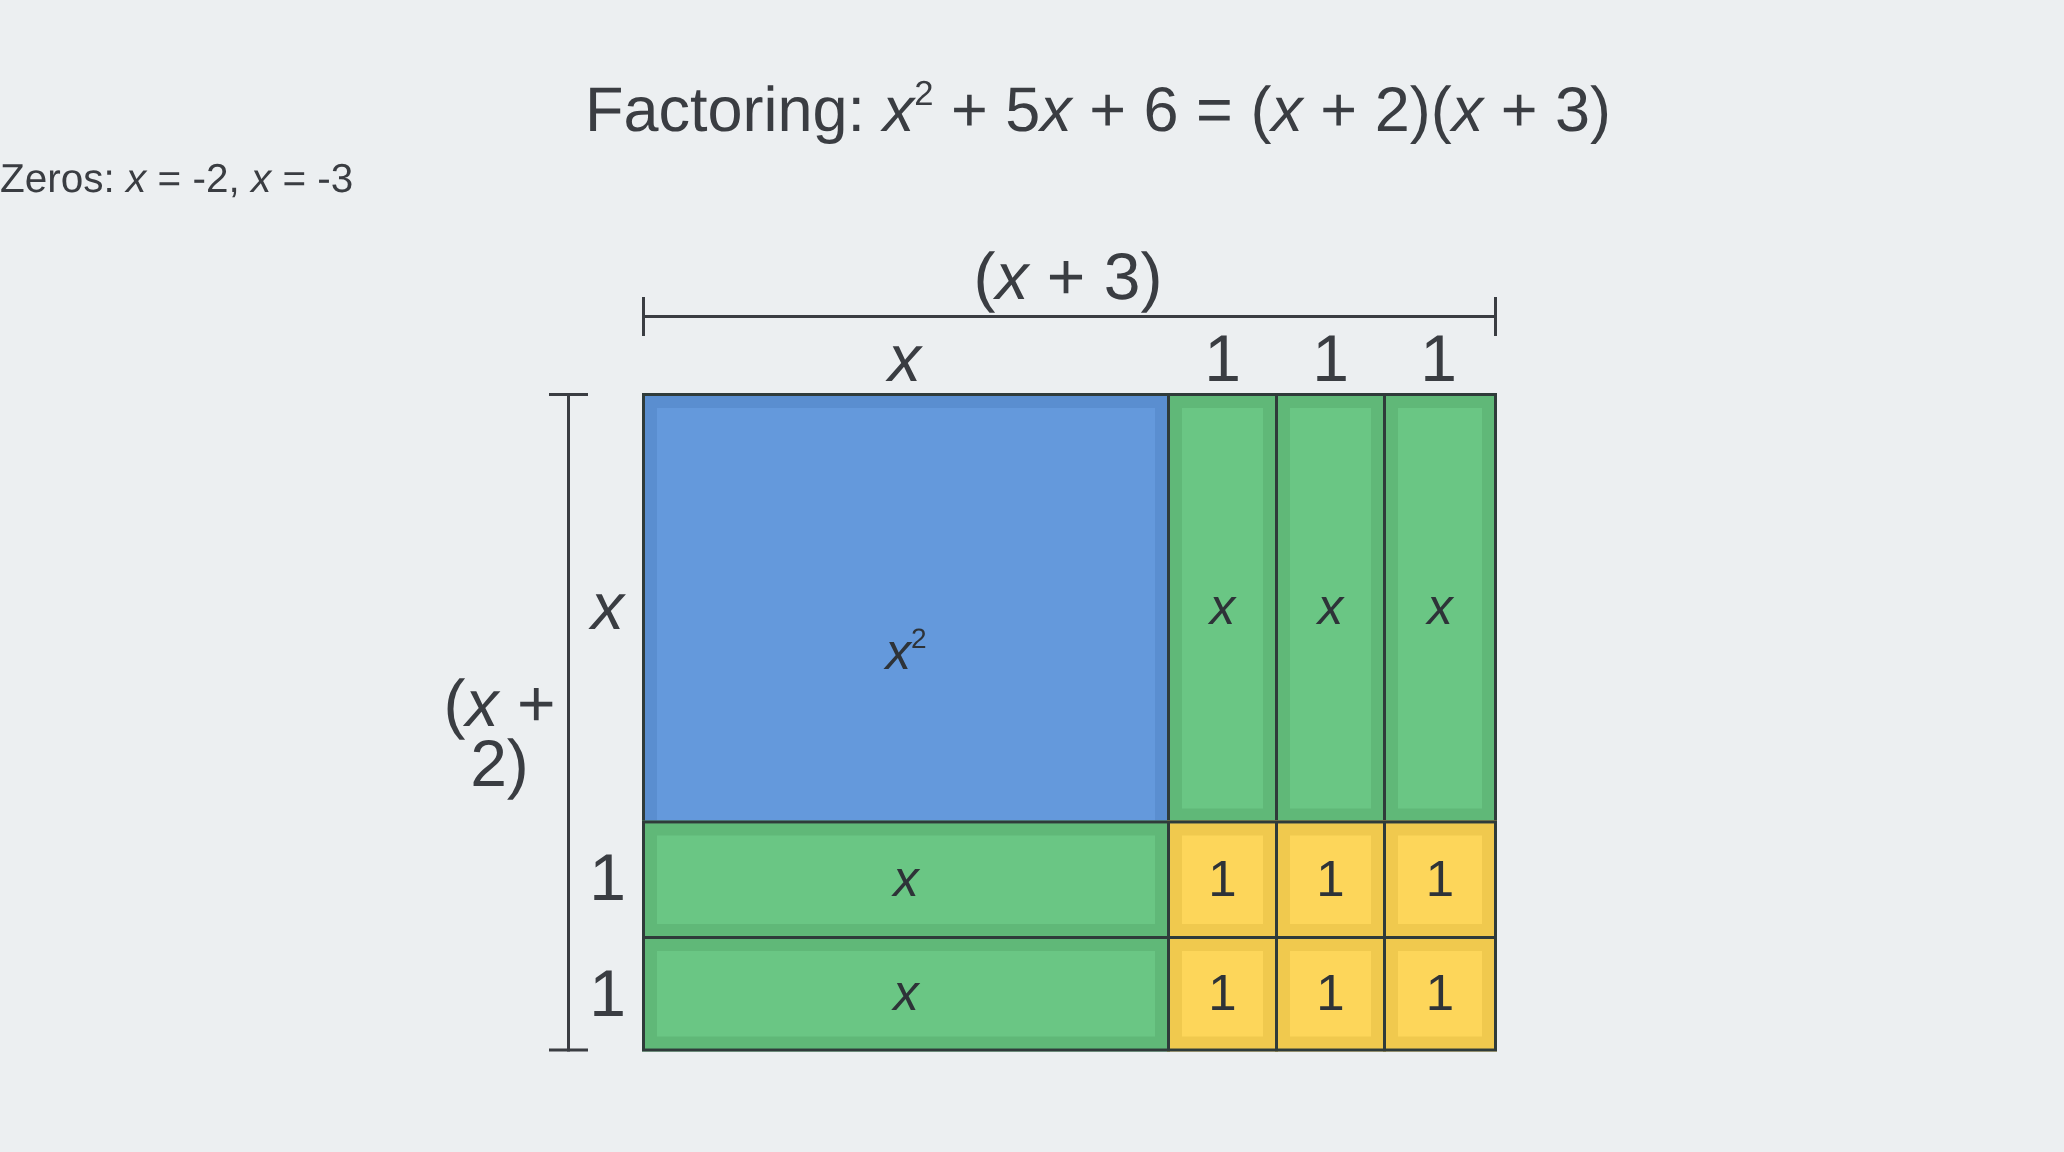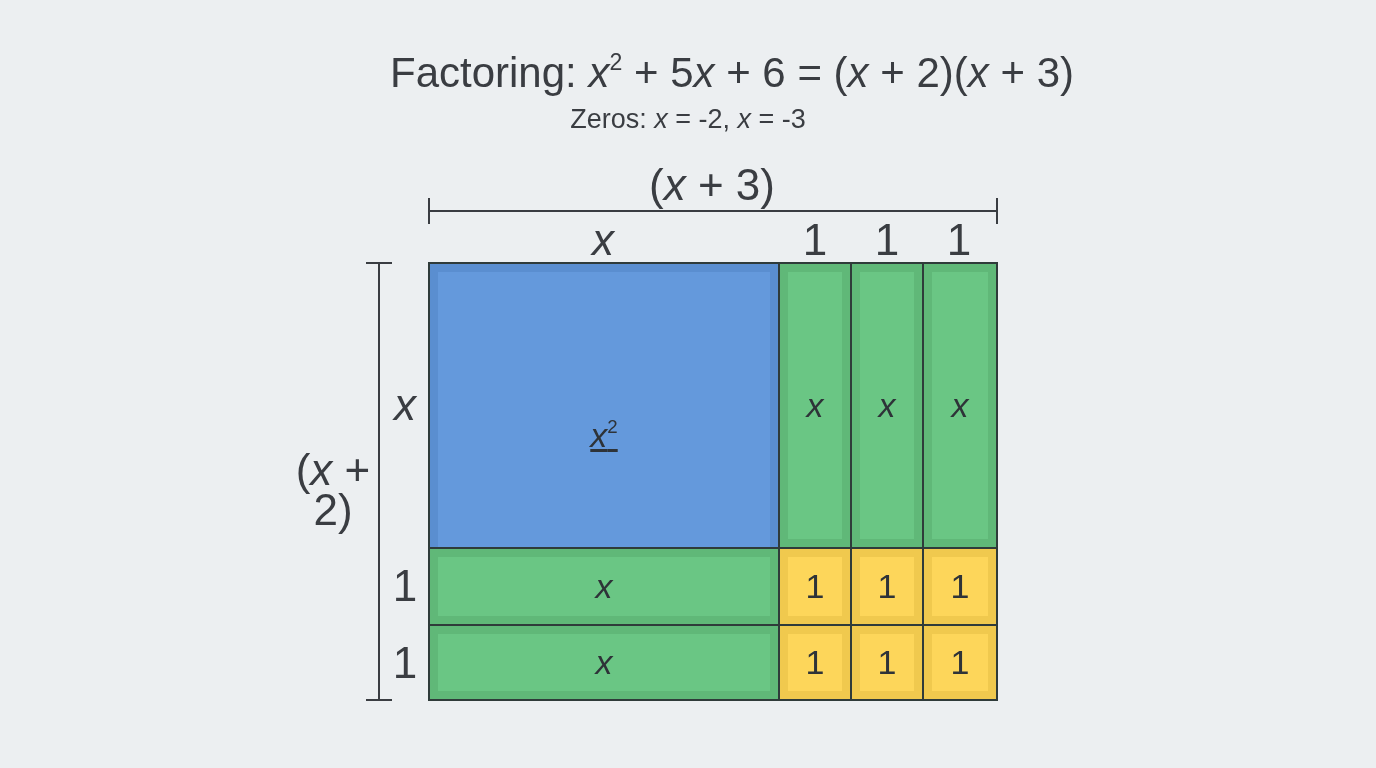--- a/index.html
+++ b/index.html
@@ -8,21 +8,21 @@
     background:#eceff1;
     font-family:"Liberation Sans", "DejaVu Sans", sans-serif;
     color:#3a3d42;
   }
   .abs { position:absolute; }
   .title {
     left:0; width:1376px; top:48px; text-align:center;
     font-size:42px; line-height:50px; color:#3a3d42;padding-left:44px;
   }
   .subtitle {
-    left:0; width:1376px; top:102px; text-align:center;
+    left:0; width:1376px; top:102px; 
     font-size:27px; line-height:34px; color:#3a3d42;
   }
   .ital { font-style:italic; }
   sup { font-size:0.55em; vertical-align:0.75em; line-height:0; }
   .dim-label { font-size:44px; line-height:40px; text-align:center; color:#3a3d42; }
   .hline { background:#3a3d42; }
   .tile {
     position:absolute; box-sizing:border-box;
     border:2px solid #2f3b3a;
     display:flex; align-items:center; justify-content:center;
@@ -66,21 +66,21 @@
 <div class="abs dim-label" style="left:273px; top:450px; width:120px;">
   <span>(</span><span class="ital">x</span><span> + 2)</span>
 </div>
 
 <div class="abs dim-label ital" style="left:385px; top:385px; width:40px;">x</div>
 <div class="abs dim-label" style="left:385px; top:566px; width:40px;">1</div>
 <div class="abs dim-label" style="left:385px; top:643px; width:40px;">1</div>
 
 <div>
 
-  <div class="tile blue" style="left:428px; top:262px; width:352px; height:346px;text-decoration:underline;">
+  <div class="tile blue" style="left:428px; top:262px; width:352px; height:346px;">
     <span><span class="ital">x</span><sup>2</sup></span>
   </div>
 
   <div class="tile green" style="left:778px; top:262px; width:74px; height:287px;">
       <span class="ital">x</span>
     </div>
   <div class="tile green" style="left:850px; top:262px; width:74px; height:287px;">
       <span class="ital">x</span>
     </div>
   <div class="tile green" style="left:922px; top:262px; width:76px; height:287px;">

